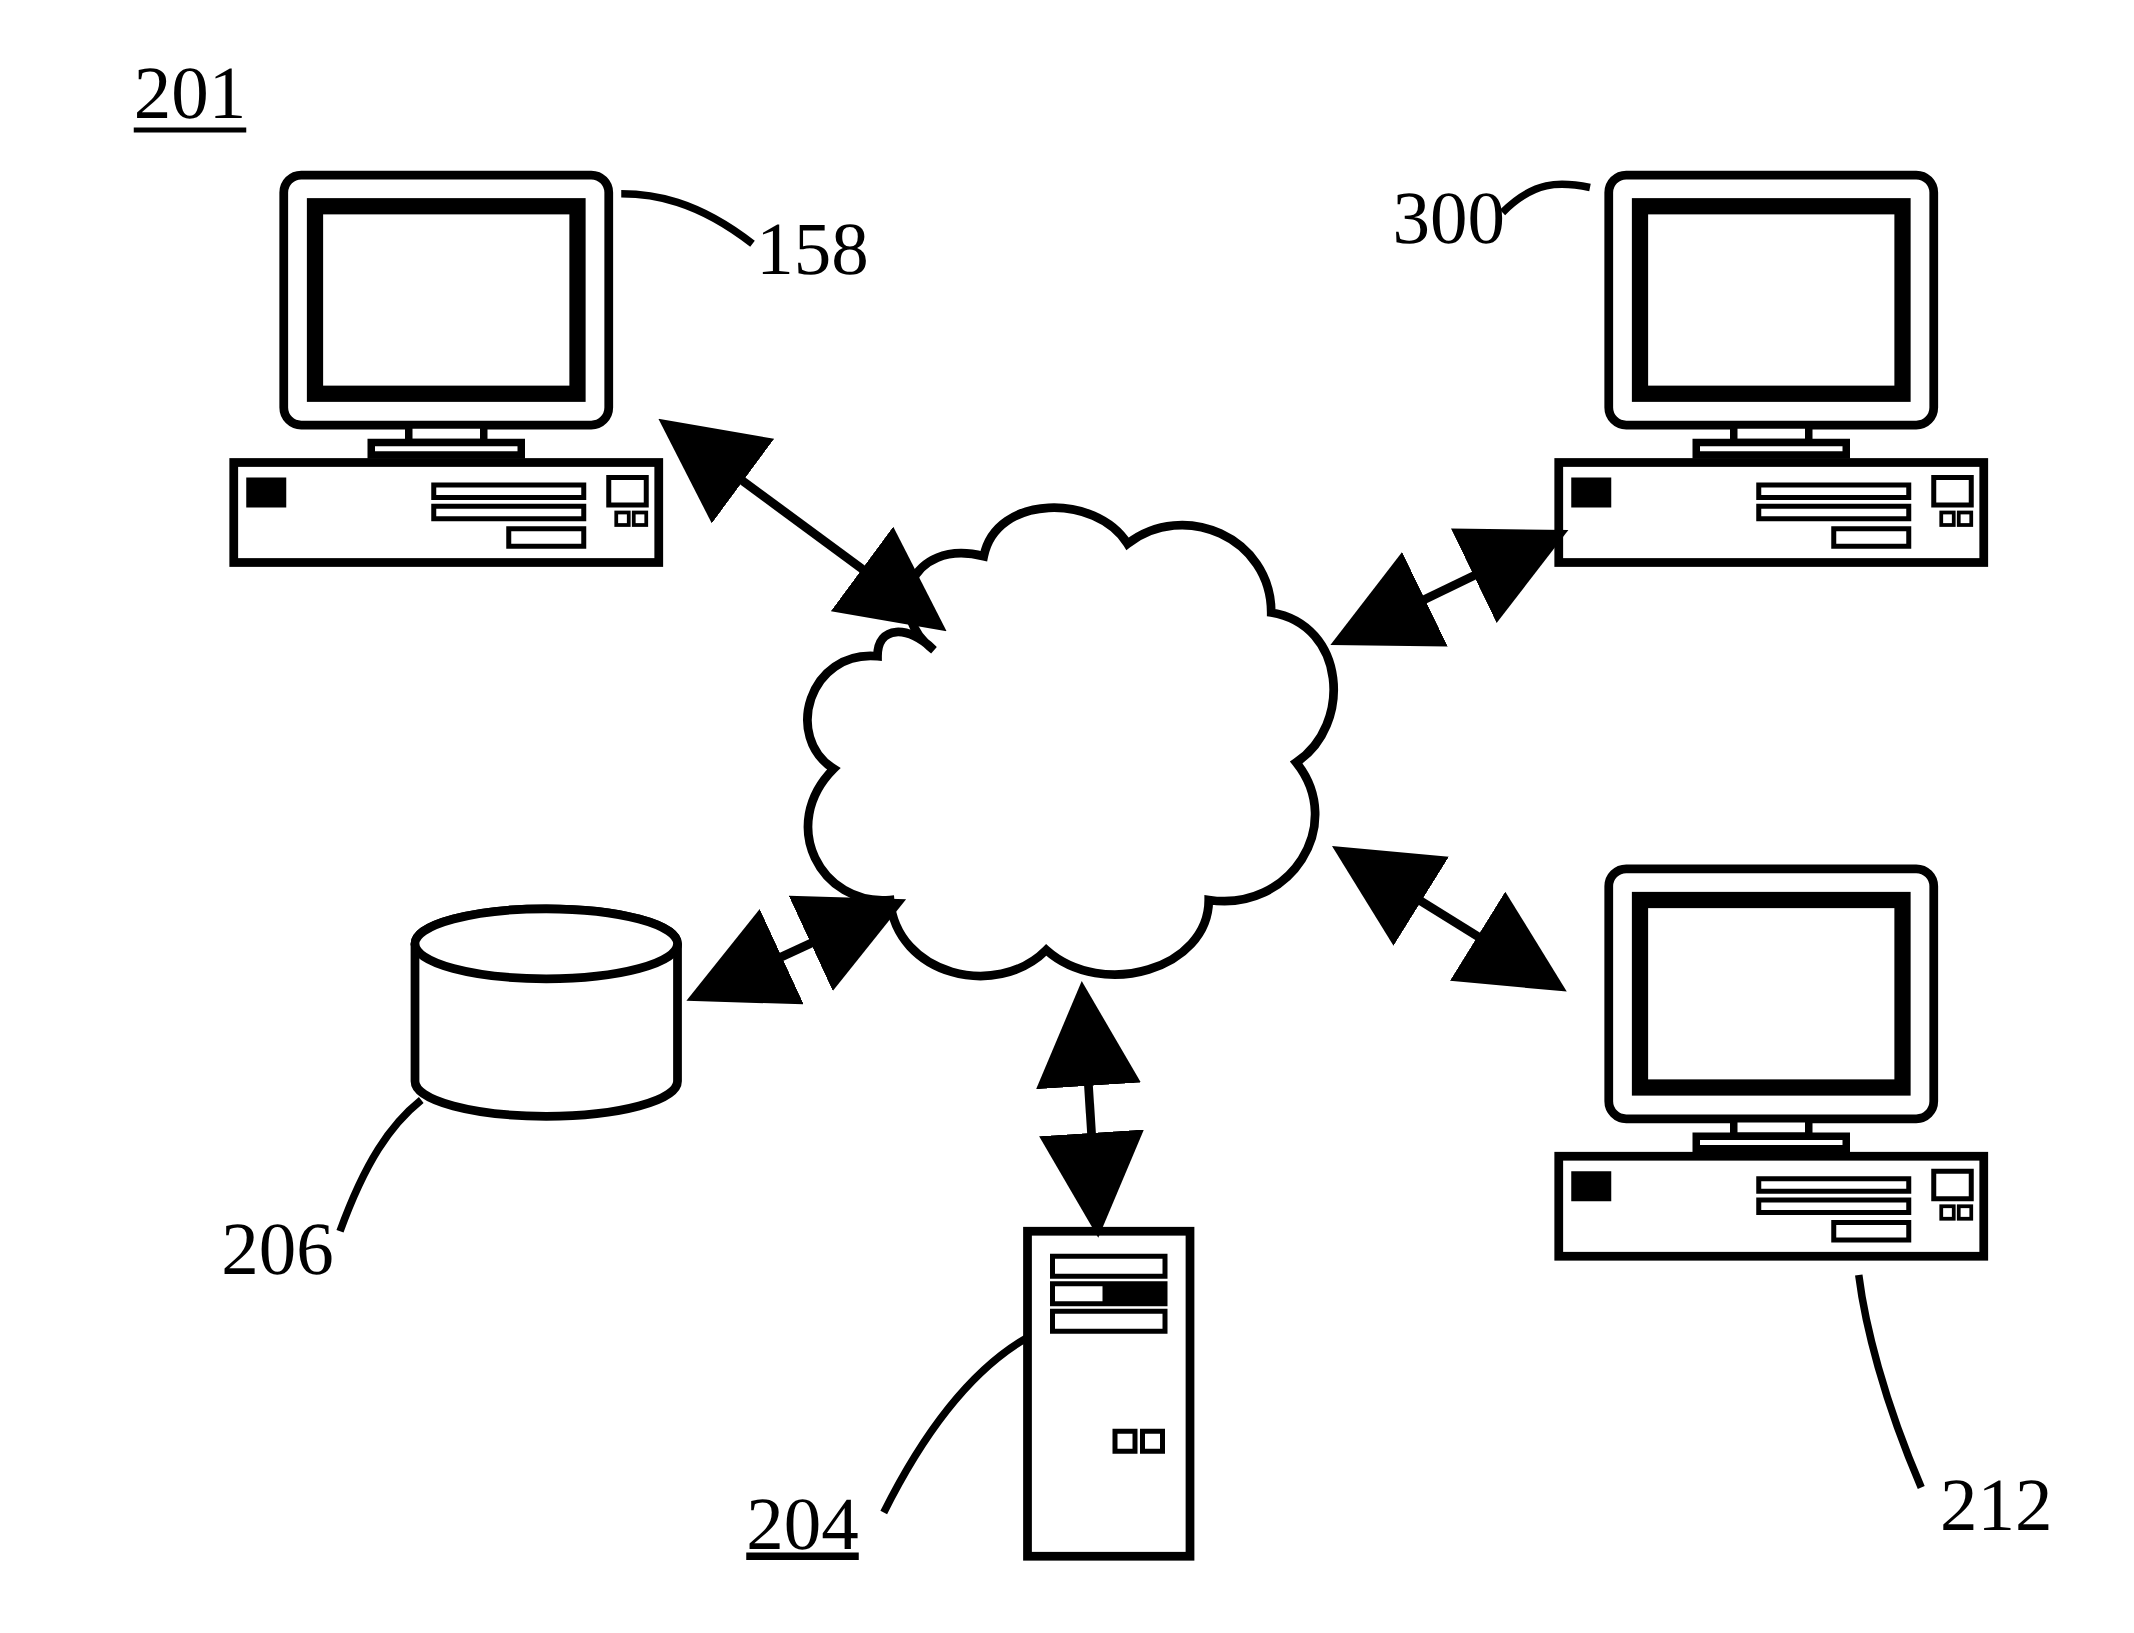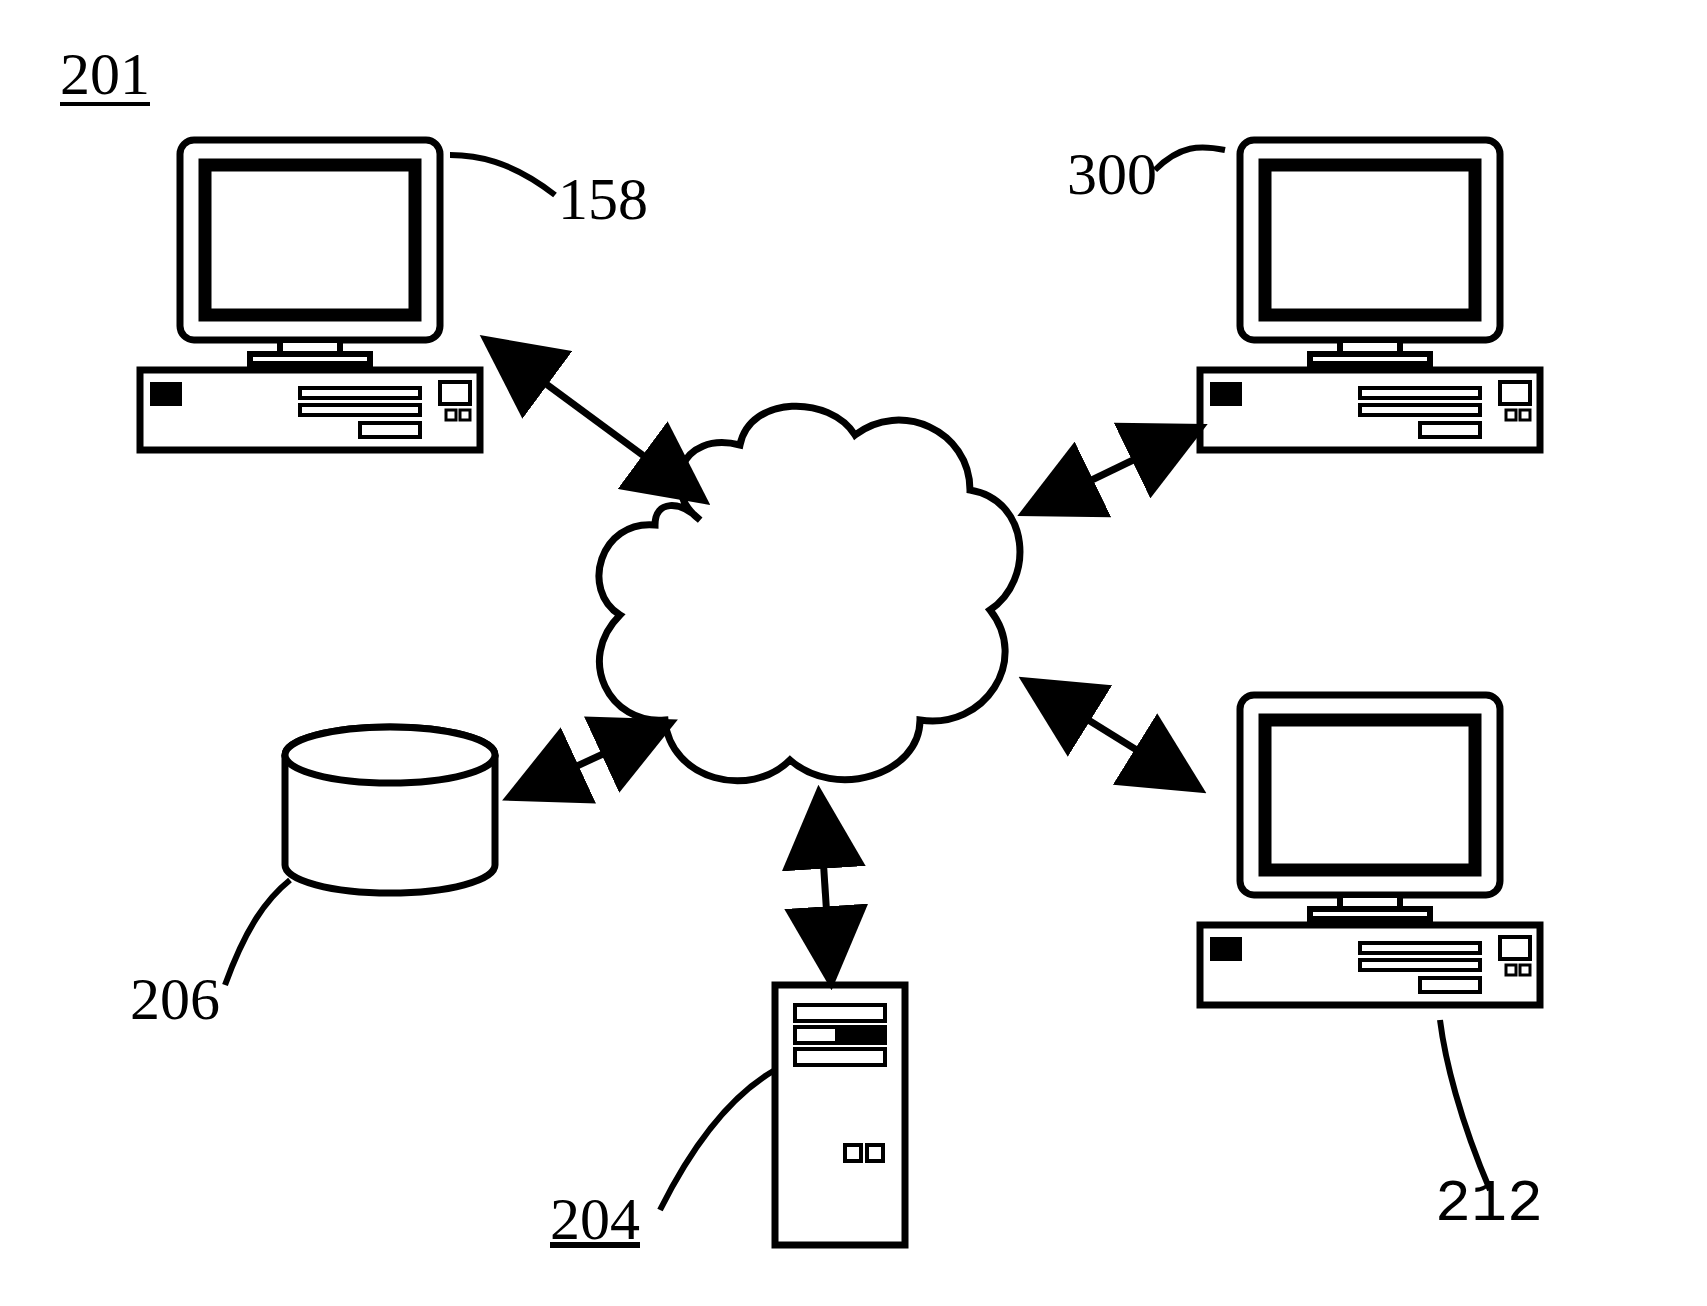--- a/index.html
+++ b/index.html
@@ -7,20 +7,21 @@
     padding: 0;
     background: #fff;
     width: 1707px;
     height: 1306px;
     font-family: "Times New Roman", Times, serif;
   }
   .stage {
     position: relative;
     width: 1497px;
     height: 1306px;
+    margin-left: 47px;
   }
   .label {
     position: absolute;
     font-size: 60px;
     color: #000;
     white-space: nowrap;
   }
   .figure-num {
     text-decoration: underline;
     text-decoration-thickness: 4px;
@@ -42,21 +43,21 @@
   <div class="label" style="left:558px; top:165px;">158</div>
 
   <div class="label" style="left:1067px; top:140px;">300</div>
 
   <div class="label" style="left:800px; top:585px;">202</div>
 
   <div class="label" style="left:130px; top:965px;">206</div>
 
   <div class="label" style="left:550px; top:1185px;text-decoration:underline;">204</div>
 
-  <div class="label" style="left:1435px; top:1170px;font-family:Liberation Mono, monospace;">212</div>
+  <div class="label" style="left:1505px; top:1170px;">212</div>
 
   <svg width="1707" height="1306" viewBox="0 0 1707 1306">
     <defs>
       <marker id="arrowEnd" viewBox="0 0 20 20" refX="14" refY="10" markerWidth="12" markerHeight="12" orient="auto-start-reverse">
         <path d="M0,0 L20,10 L0,20 Z" fill="#000"></path>
       </marker>
       <marker id="arrowStart" viewBox="0 0 20 20" refX="6" refY="10" markerWidth="12" markerHeight="12" orient="auto">
         <path d="M20,0 L0,10 L20,20 Z" fill="#000"></path>
       </marker>
     </defs>

